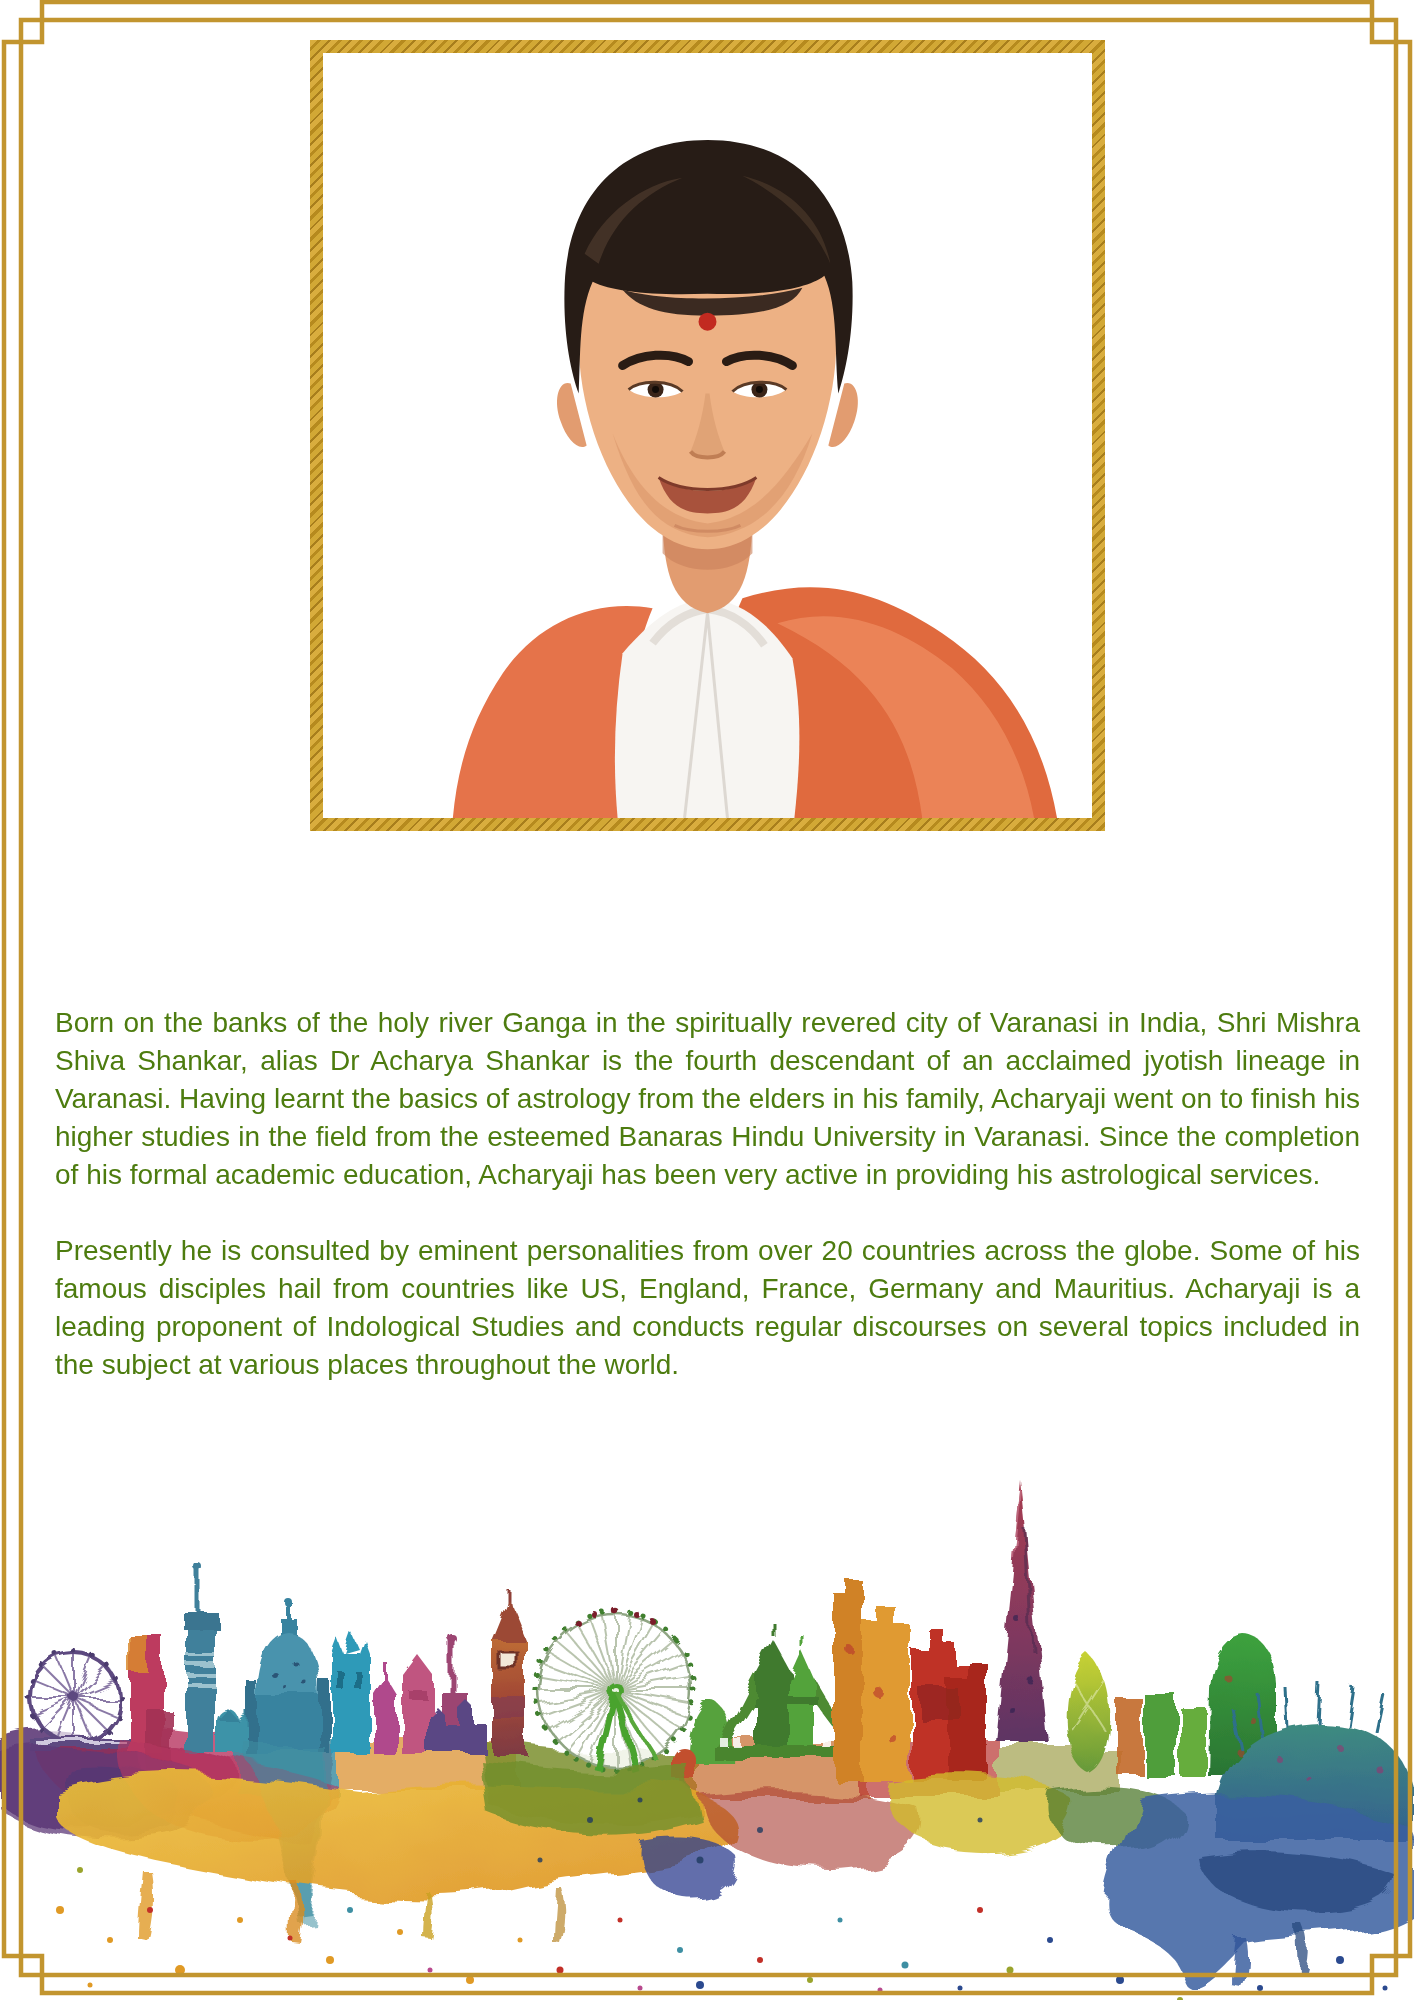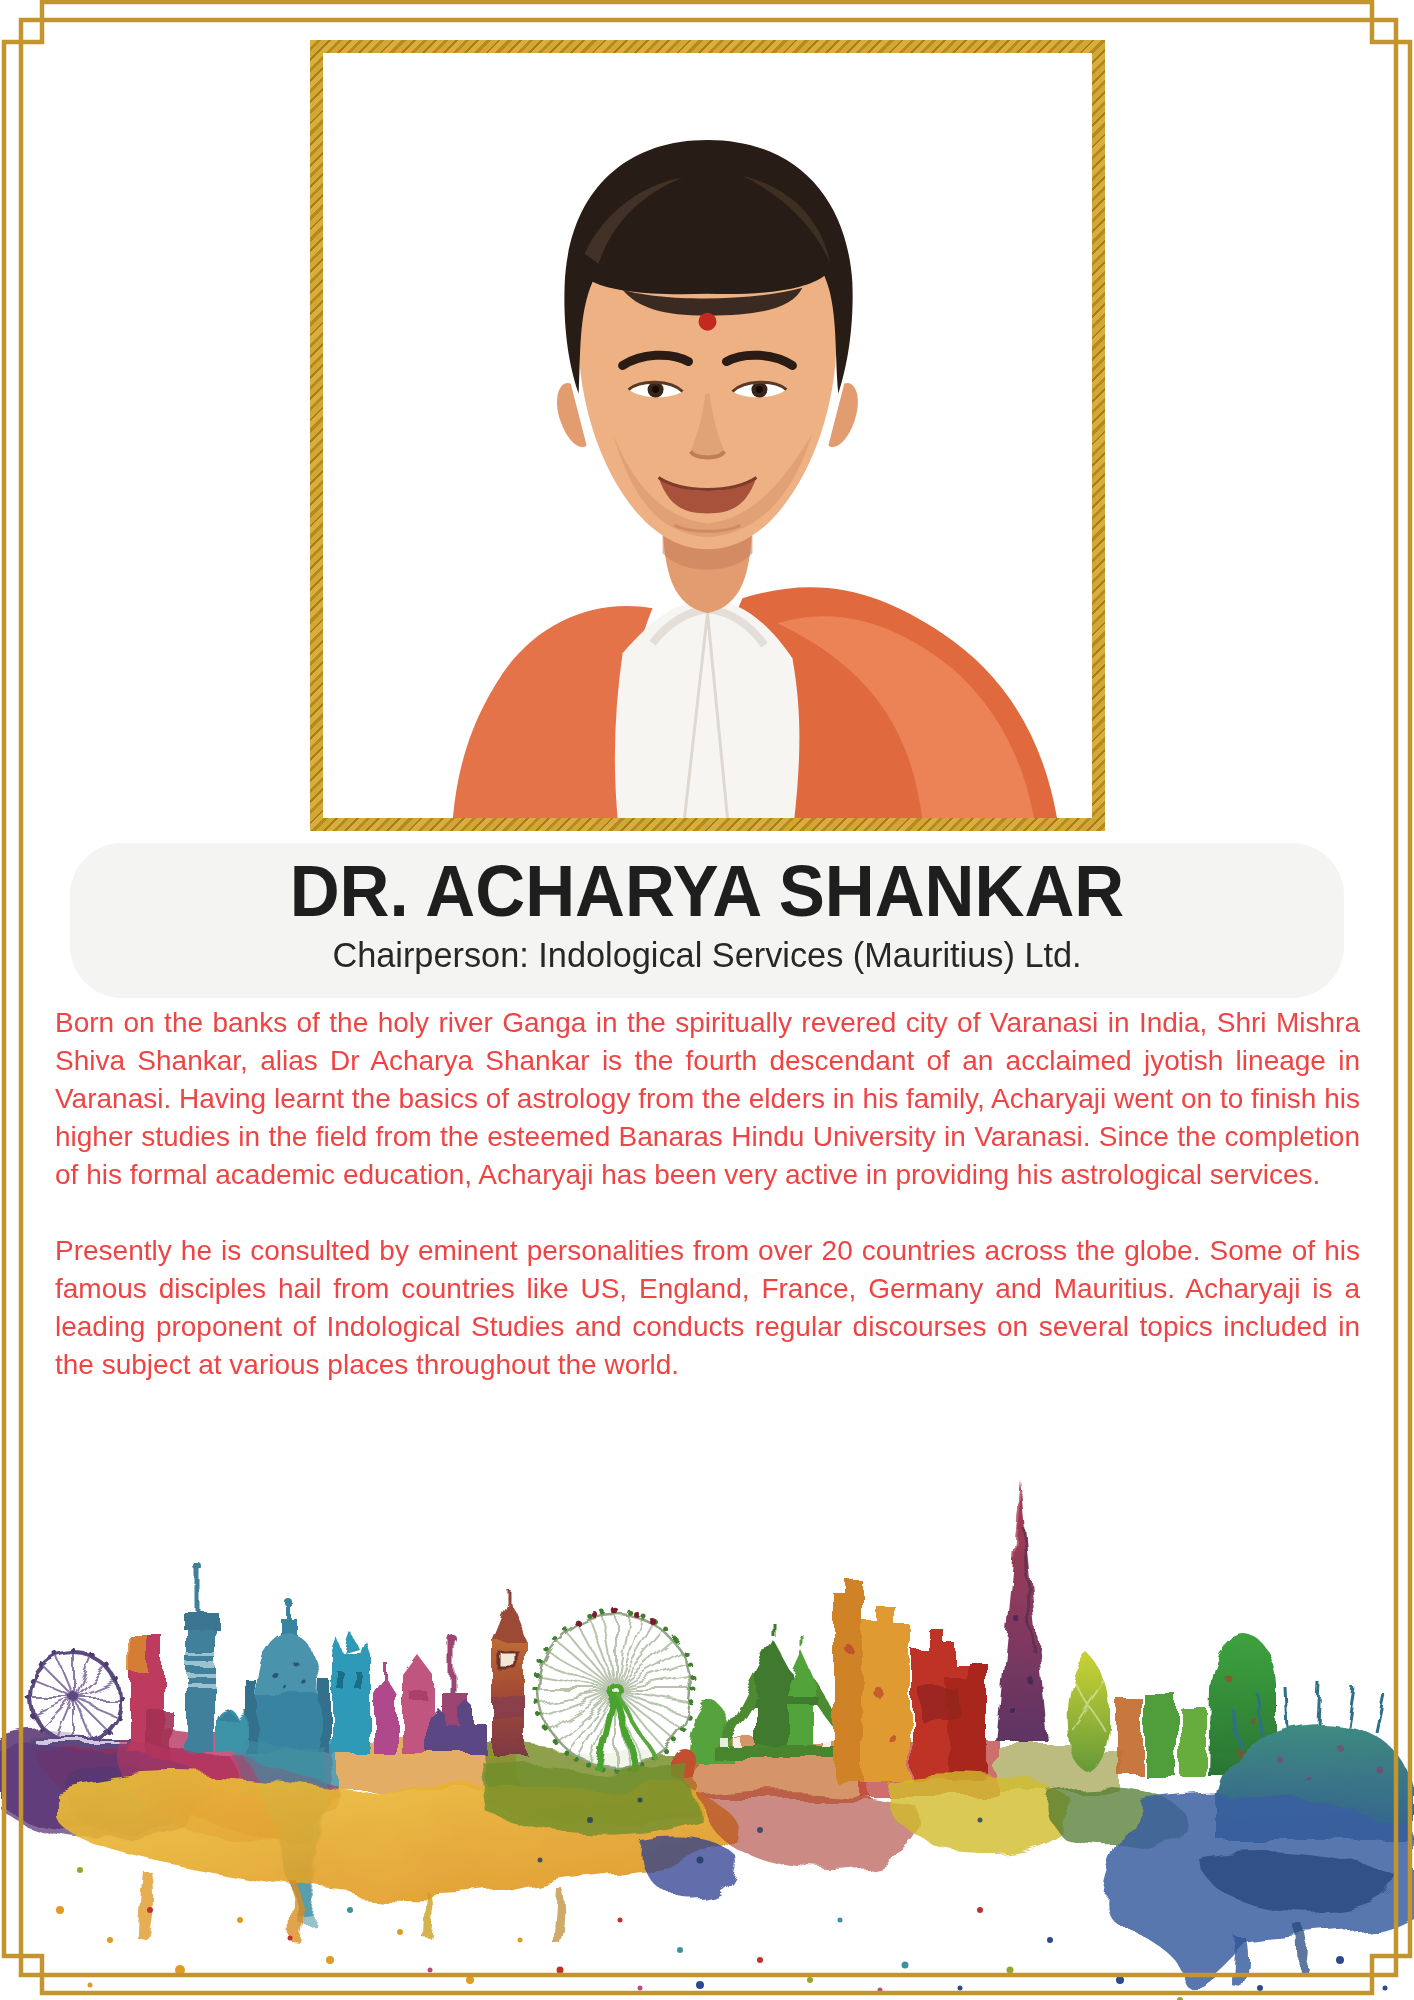--- a/index.html
+++ b/index.html
@@ -27,21 +27,21 @@
     letter-spacing:0px;transform:scaleX(.96);transform-origin:50% 50%;
     font-family:"Liberation Sans",sans-serif;white-space:nowrap;
   }
   .doc-subtitle{
     margin:0;font-weight:400;font-size:35px;line-height:48px;color:#272727;
     transform:scaleX(.98);transform-origin:50% 50%;white-space:nowrap;
   }
   
   .bio{
     position:absolute;left:55px;top:1004px;width:1305px;z-index:10;
-    font-size:28px;line-height:38px;color:#ef4444;text-align:justify;
+    font-size:28px;line-height:38px;color:#4d7c0f;text-align:justify;
   }
   .bio p{margin:0 0 38px 0;}
   .bio p:last-child{margin-bottom:0;}
   
   .skyline{position:absolute;left:0;top:1440px;width:1414px;height:560px;z-index:1;}
 </style>
 </head>
 <body>
 
 <div class="page">
@@ -445,24 +445,20 @@
 
       <g>
         <path d="M336,424 C360,442 410,442 434,424 C424,452 410,460 385,460 C360,460 346,452 336,424 Z" fill="#a8523c"></path>
         <path d="M344,428 C365,440 405,440 426,428 C412,438 358,438 344,428 Z" fill="#f2ede6"></path>
         <path d="M336,424 C360,440 410,440 434,424" stroke="#7e3a2a" stroke-width="3" fill="none"></path>
       </g>
       <path d="M352,472 C368,480 402,480 418,472" stroke="#c9825c" stroke-width="3" fill="none" opacity=".7"></path>
     </svg>
   </div>
 
-  <div class="title-card">
-    <h1 class="doc-title">DR. ACHARYA SHANKAR</h1>
-    <div class="doc-subtitle">Chairperson: Indological Services (Mauritius) Ltd.</div>
-  </div>
 
   <div class="bio">
     <p>Born on the banks of the holy river Ganga in the spiritually revered city of Varanasi in India, Shri Mishra Shiva Shankar, alias Dr Acharya Shankar is the fourth descendant of an acclaimed jyotish lineage in Varanasi. Having learnt the basics of astrology from the elders in his family, Acharyaji went on to finish his higher studies in the field from the esteemed Banaras Hindu University in Varanasi. Since the completion of his formal academic education, Acharyaji has been very active in providing his astrological services.</p>
     <p>Presently he is consulted by eminent personalities from over 20 countries across the globe. Some of his famous disciples hail from countries like US, England, France, Germany and Mauritius. Acharyaji is a leading proponent of Indological Studies and conducts regular discourses on several topics included in the subject at various places throughout the world.</p>
   </div>
 
   <svg class="frame-overlay" viewBox="0 0 1414 2000" aria-hidden="true">
     <rect x="21" y="20" width="1375" height="1955" fill="none" stroke="#c2952f" stroke-width="4.5"></rect>
     <path d="M42,2 H1372 V42 H1410 V1956 H1372 V1993 H42 V1956 H4 V42 H42 Z" fill="none" stroke="#c2952f" stroke-width="4.5"></path>
   </svg>

